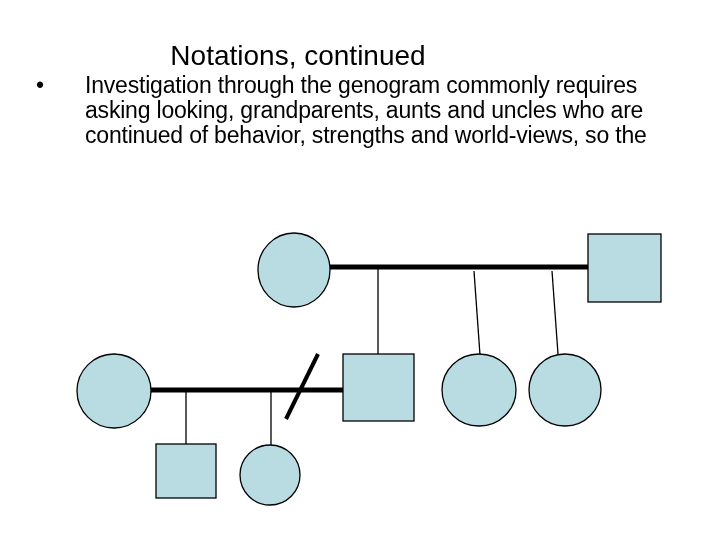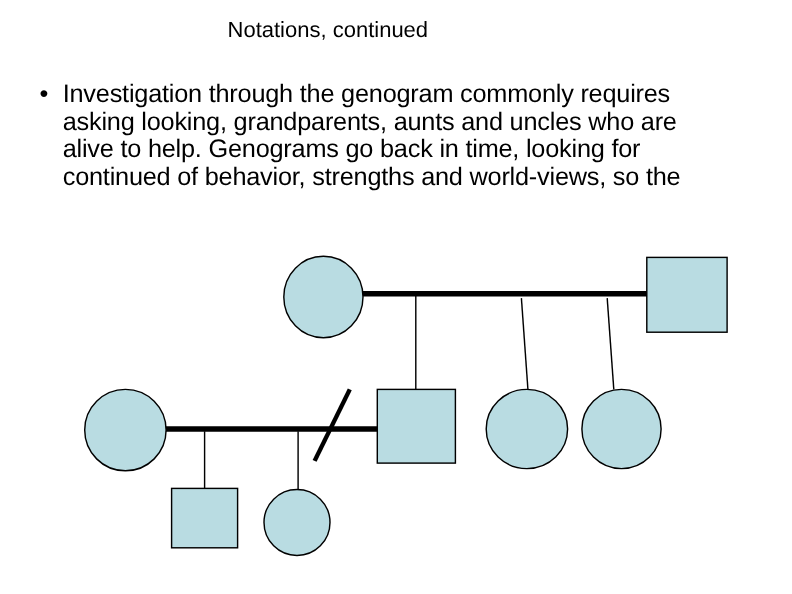--- a/index.html
+++ b/index.html
@@ -10,44 +10,44 @@
   body {
     width: 720px;
     height: 540px;
     position: relative;
     overflow: hidden;
     font-family: "Liberation Sans", "DejaVu Sans", sans-serif;
     color: #000000;
   }
   .slide-title {
     position: absolute;
-    top: 11px;
+    top: 39px;
     left: 0;
     width: 596px;
     text-align: center;
-    font-size: 20px;
+    font-size: 28px;
     line-height: 34px;
     color: #000000;
   }
   .bullet-block {
     position: absolute;
     top: 73px;
     left: 36px;
     width: 640px;
     display: flex;
     align-items: flex-start;
   }
   .bullet-glyph {
     width: 21px;
     flex: 0 0 21px;
     font-size: 23px;
     line-height: 25px;
     text-align: left;
   }
-  .body-lines { flex: 1; }
+  .body-lines { flex: 1; margin-left: 28px; }
   .body-line {
     font-size: 23px;
     line-height: 25px;
     white-space: nowrap;
     letter-spacing: -0.2px;
   }
   .genogram-svg {
     position: absolute;
     top: 0;
     left: 0;
@@ -77,16 +77,15 @@
     <ellipse cx="270" cy="475" rx="30" ry="30" fill="#b9dce2" stroke="#000000" stroke-width="1.3"></ellipse>
   </svg>
 
 <div class="slide-title">Notations, continued</div>
 
 <div class="bullet-block">
   <div class="bullet-glyph">•</div>
   <div class="body-lines">
     <div class="body-line">Investigation through the genogram commonly requires</div>
     <div class="body-line">asking looking, grandparents, aunts and uncles who are</div>
-    <div class="body-line">alive to help. Genograms go back in time, looking for</div>
     <div class="body-line">continued of behavior, strengths and world-views, so the</div>
   </div>
 </div>
 
 </body></html>

